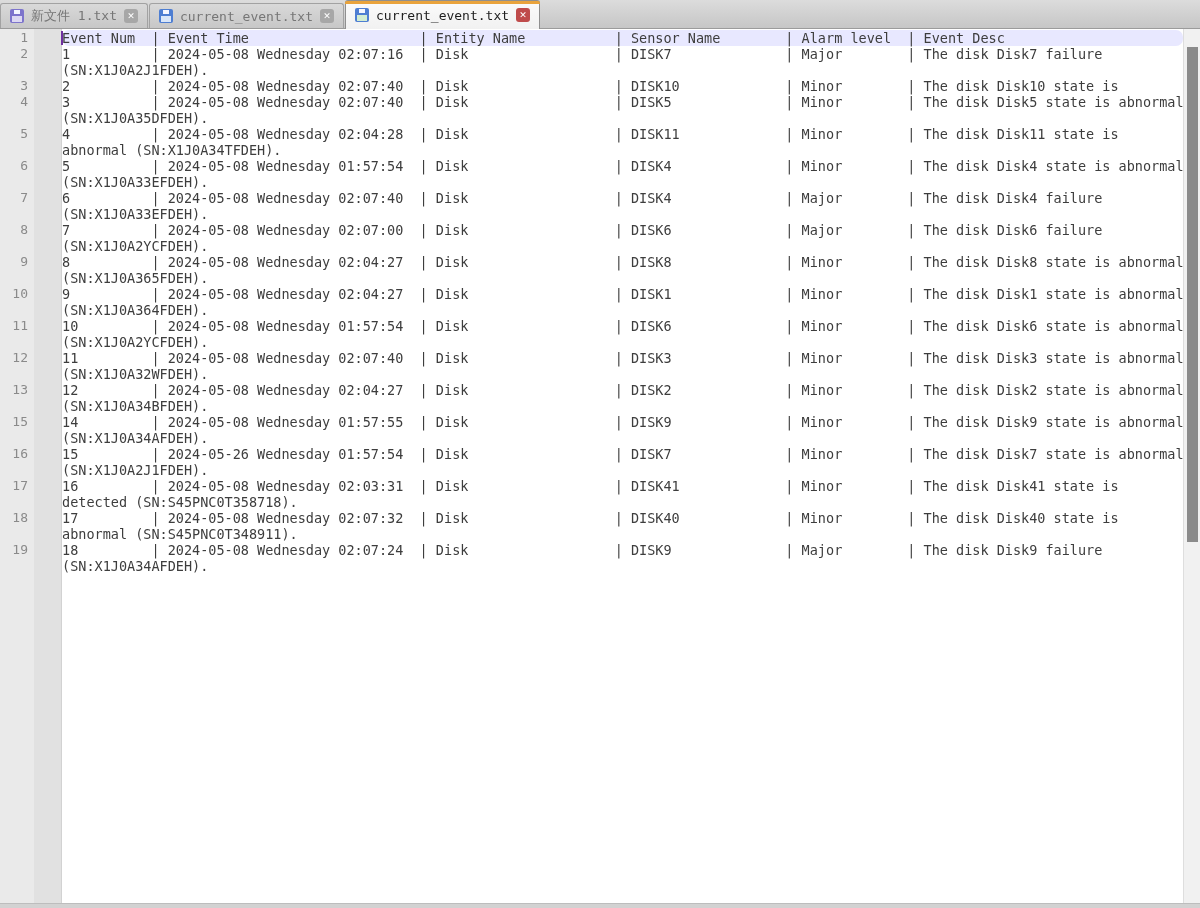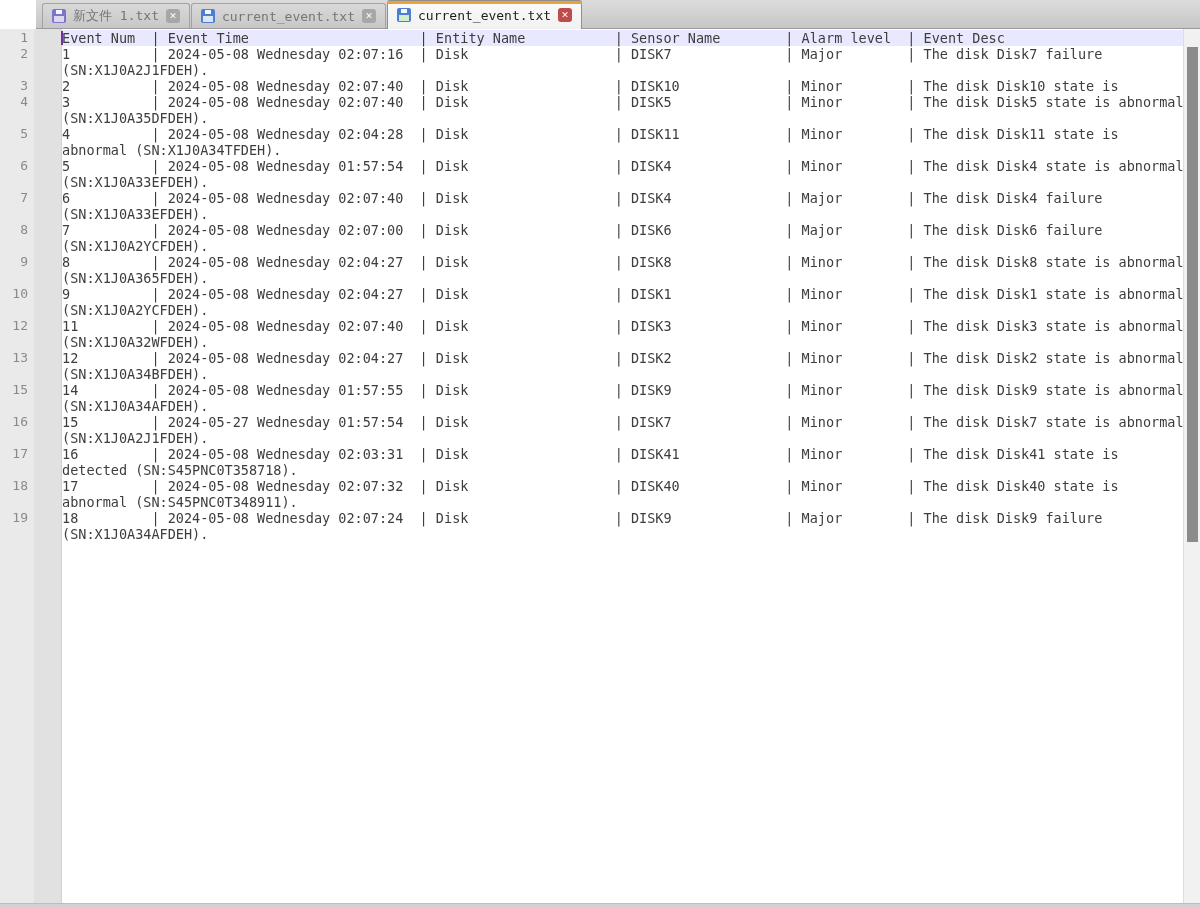--- a/index.html
+++ b/index.html
@@ -10,21 +10,21 @@
     -webkit-font-smoothing:antialiased;
   }
   .app{position:relative;width:1200px;height:908px;background:#ffffff;}
 
   
   .tabbar{
     position:absolute;top:0;left:0;right:0;height:29px;
     background:linear-gradient(#dcdcdc,#c6c6c6);
     border-bottom:1px solid #9b9b9b;
     display:flex;align-items:flex-end;
-    padding-left:6px;box-sizing:border-box;margin-left:36px;
+    padding-left:0;box-sizing:border-box;
   }
   .tab{
     position:relative;display:flex;align-items:center;gap:7px;
     height:25px;padding:0 9px;margin-right:1px;
     background:linear-gradient(#d9d9d9,#c7c7c7);
     border:1px solid #a2a2a2;border-bottom:none;
     border-radius:3px 3px 0 0;
     font-size:13px;color:#767676;white-space:nowrap;
     box-sizing:border-box;cursor:default;
   }
@@ -60,21 +60,21 @@
   .gutter-num-bg{position:absolute;left:0;top:0;bottom:0;width:34px;background:var(--gutter,#eaeaea);}
   .gutter-band-bg{position:absolute;left:34px;top:0;bottom:0;width:28px;background:var(--band,#e1e1e1);border-right:1px solid #d2d2d2;box-sizing:border-box;}
   .lines{position:absolute;left:0;top:1px;right:17px;}
   .vrow{display:flex;height:16px;font-size:13.5px;line-height:16px;color:var(--text,#3d3d3d);}
   .vrow .num{
     flex:none;width:34px;text-align:right;padding-right:6px;box-sizing:border-box;
     color:var(--lnum,#8a8a8a);font-size:13px;
   }
   .vrow .band{flex:none;width:28px;}
   .vrow .txt{flex:1;white-space:pre;position:relative;}
-  .vrow.current .txt{background:var(--hl,#e8e8ff);}
+  .vrow.current .txt{background:var(--hl,#e8e8ff);border-radius:7px;}
   .caret{position:absolute;left:-1px;top:1px;width:2px;height:14px;background:var(--caret,#7030a0);}
 
   
   .vscroll{
     position:absolute;top:0;right:0;bottom:0;width:17px;
     background:#f1f1f1;border-left:1px solid #dedede;box-sizing:border-box;
   }
   .vthumb{position:absolute;left:3px;width:11px;background:#8b8b8b;}
   .bottom-strip{
     position:absolute;left:0;right:0;bottom:0;height:5px;
@@ -189,20 +189,30 @@
           <div class="txt">(SN:X1J0A365FDEH).</div>
         </div>
         <div class="vrow">
           <div class="num">10</div>
           <div class="band"></div>
           <div class="txt">9          | 2024-05-08 Wednesday 02:04:27  | Disk                  | DISK1              | Minor        | The disk Disk1 state is abnormal</div>
         </div>
         <div class="vrow">
           <div class="num"></div>
           <div class="band"></div>
+          <div class="txt">(SN:X1J0A364FDEH).</div>
+        </div>
+        <div class="vrow">
+          <div class="num">11</div>
+          <div class="band"></div>
+          <div class="txt">10         | 2024-05-08 Wednesday 01:57:54  | Disk                  | DISK6              | Minor        | The disk Disk6 state is abnormal</div>
+        </div>
+        <div class="vrow">
+          <div class="num"></div>
+          <div class="band"></div>
           <div class="txt">(SN:X1J0A2YCFDEH).</div>
         </div>
         <div class="vrow">
           <div class="num">12</div>
           <div class="band"></div>
           <div class="txt">11         | 2024-05-08 Wednesday 02:07:40  | Disk                  | DISK3              | Minor        | The disk Disk3 state is abnormal</div>
         </div>
         <div class="vrow">
           <div class="num"></div>
           <div class="band"></div>
@@ -224,21 +234,21 @@
           <div class="txt">14         | 2024-05-08 Wednesday 01:57:55  | Disk                  | DISK9              | Minor        | The disk Disk9 state is abnormal</div>
         </div>
         <div class="vrow">
           <div class="num"></div>
           <div class="band"></div>
           <div class="txt">(SN:X1J0A34AFDEH).</div>
         </div>
         <div class="vrow">
           <div class="num">16</div>
           <div class="band"></div>
-          <div class="txt">15         | 2024-05-27 Wednesday 01:57:54  | Disk                  | DISK7              | Minor        | The disk Disk7 state is abnormal</div>
+          <div class="txt">15         | 2024-05-26 Wednesday 01:57:54  | Disk                  | DISK7              | Minor        | The disk Disk7 state is abnormal</div>
         </div>
         <div class="vrow">
           <div class="num"></div>
           <div class="band"></div>
           <div class="txt">(SN:X1J0A2J1FDEH).</div>
         </div>
         <div class="vrow">
           <div class="num">17</div>
           <div class="band"></div>
           <div class="txt">16         | 2024-05-08 Wednesday 02:03:31  | Disk                  | DISK41             | Minor        | The disk Disk41 state is</div>

